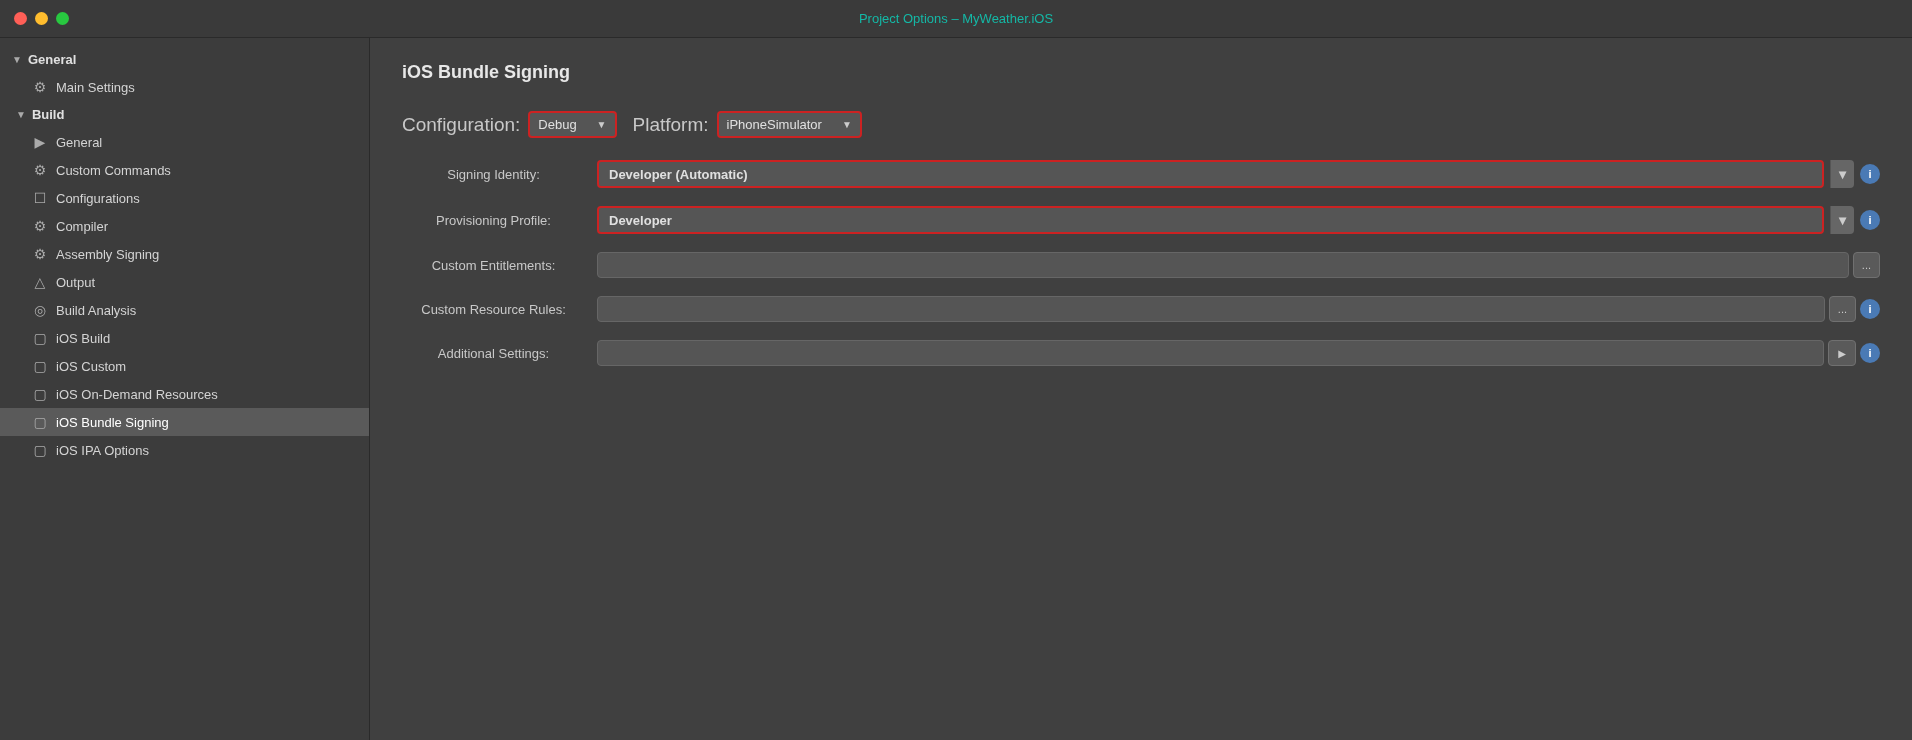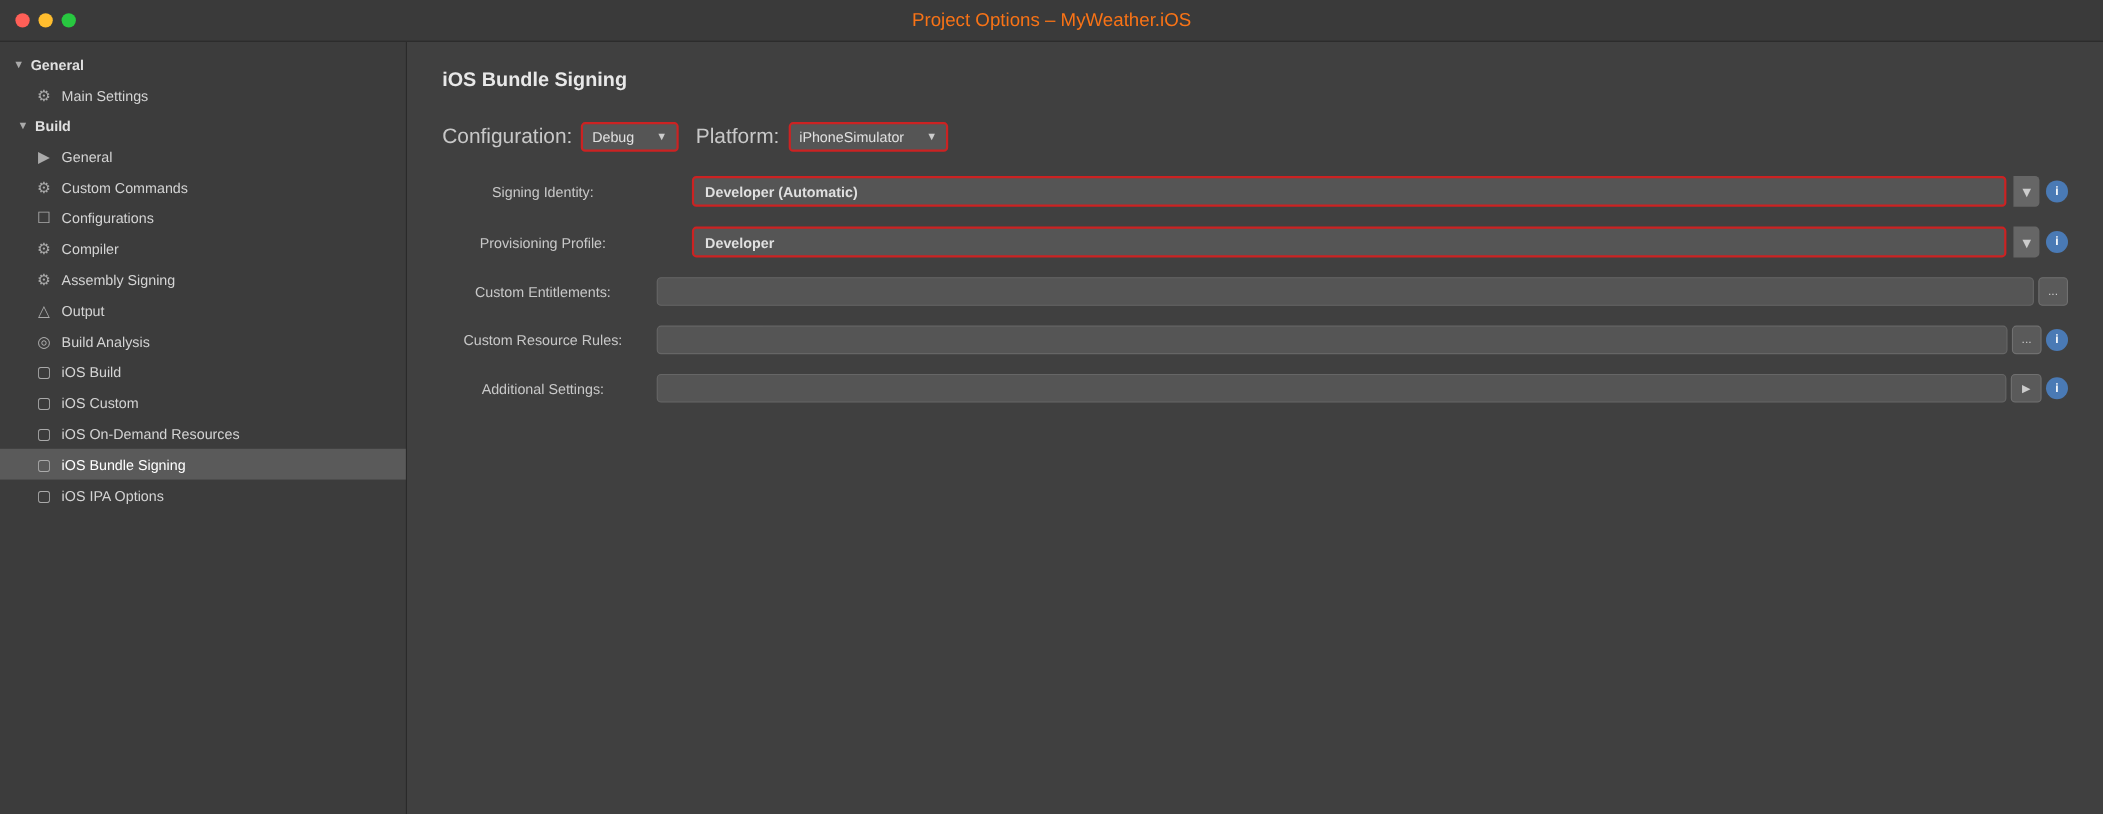--- a/index.html
+++ b/index.html
@@ -17,22 +17,22 @@
     .titlebar {
       background: #3a3a3a;
       height: 38px;
       display: flex;
       align-items: center;
       justify-content: center;
       border-bottom: 1px solid #2a2a2a;
       position: relative;
     }
     .titlebar-title {
-      color: #f97316;
-      font-size: 17px;
+      color: #14b8a6;
+      font-size: 13px;
     }
     .window-controls {
       position: absolute;
       left: 14px;
       display: flex;
       gap: 8px;
       align-items: center;
     }
     .btn-close { width: 13px; height: 13px; border-radius: 50%; background: #ff5f57; border: none; cursor: pointer; }
     .btn-minimize { width: 13px; height: 13px; border-radius: 50%; background: #ffbd2e; border: none; cursor: pointer; }
@@ -241,21 +241,20 @@
       display: flex;
       align-items: center;
       justify-content: center;
       font-size: 10px;
     }
     .signing-row-content {
       display: flex;
       align-items: center;
       flex: 1;
       gap: 6px;
-      margin-left: 32px;
     }
   </style>
 </head>
 <body>
 
 <div class="titlebar">
   <div class="window-controls">
     <button class="btn-close"></button>
     <button class="btn-minimize"></button>
     <button class="btn-maximize"></button>

